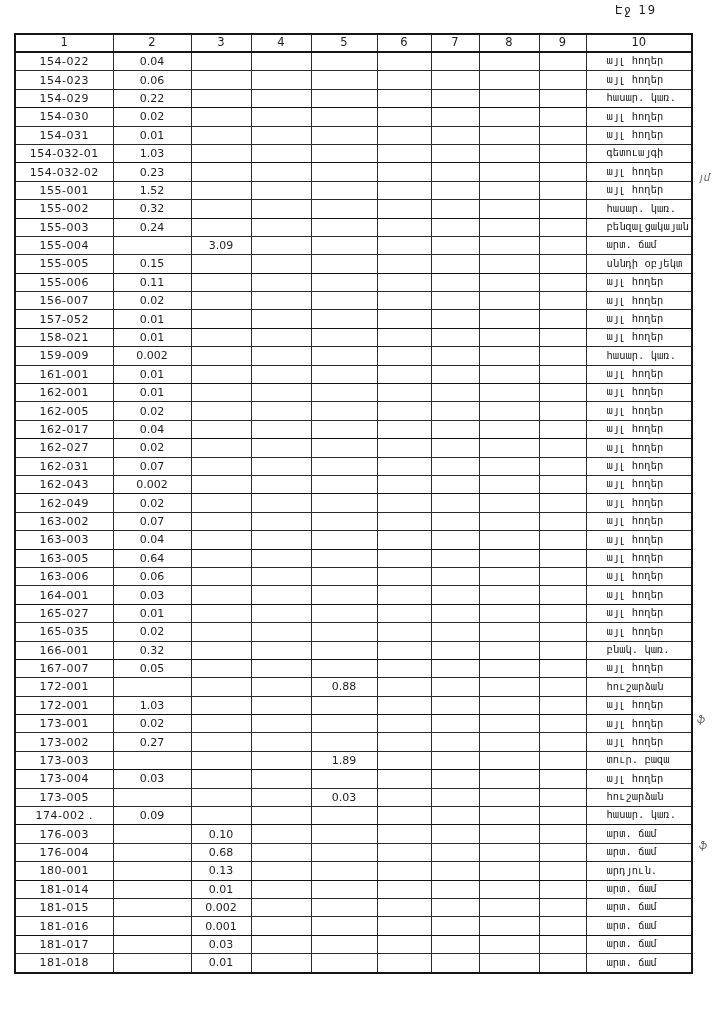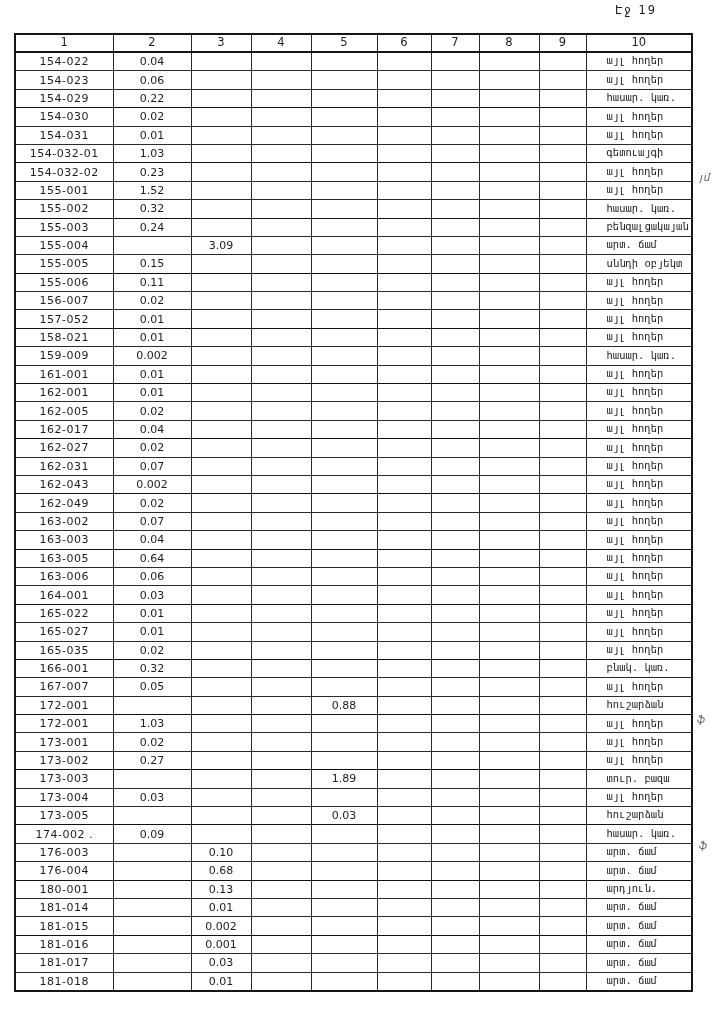--- a/index.html
+++ b/index.html
@@ -456,32 +456,20 @@
         <td class="num"></td>
         <td class="num"></td>
         <td class="num"></td>
         <td class="num"></td>
         <td class="num"></td>
         <td class="num"></td>
         <td class="num"></td>
         <td class="c9">այլ հողեր</td>
       </tr>
       <tr>
-        <td class="c0">165-022</td>
-        <td class="num">0.01</td>
-        <td class="num"></td>
-        <td class="num"></td>
-        <td class="num"></td>
-        <td class="num"></td>
-        <td class="num"></td>
-        <td class="num"></td>
-        <td class="num"></td>
-        <td class="c9">այլ հողեր</td>
-      </tr>
-      <tr>
         <td class="c0">165-027</td>
         <td class="num">0.01</td>
         <td class="num"></td>
         <td class="num"></td>
         <td class="num"></td>
         <td class="num"></td>
         <td class="num"></td>
         <td class="num"></td>
         <td class="num"></td>
         <td class="c9">այլ հողեր</td>

